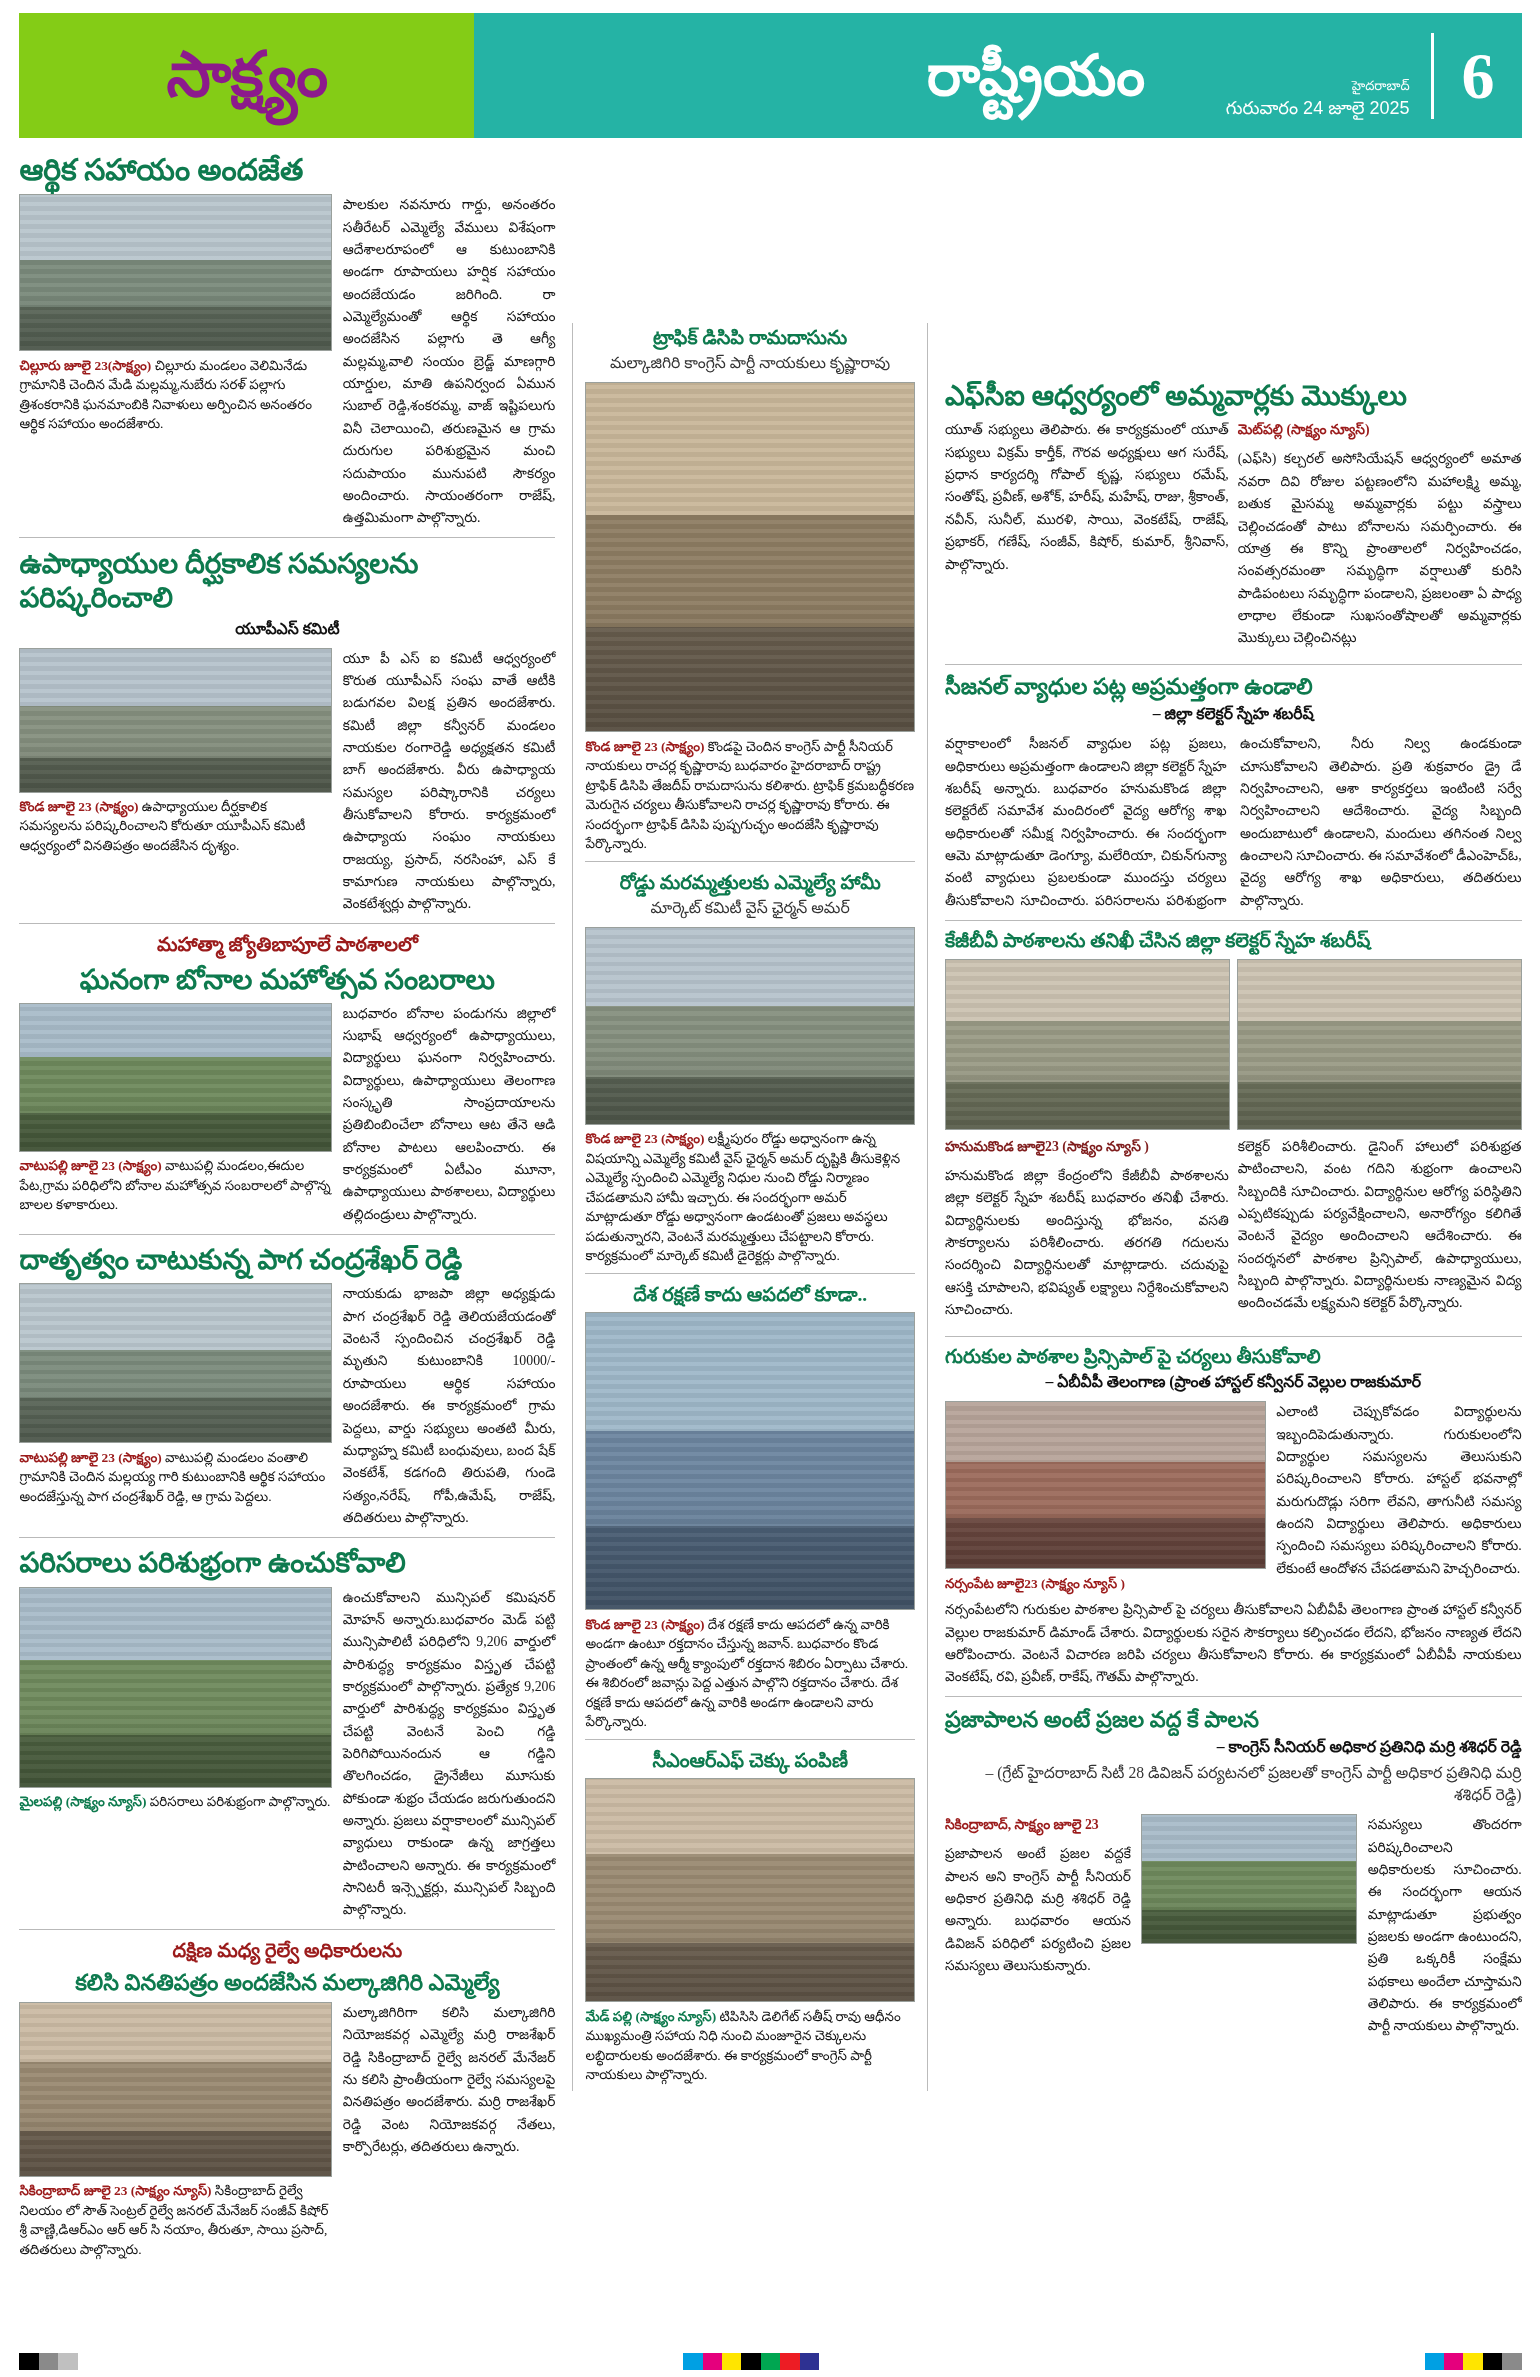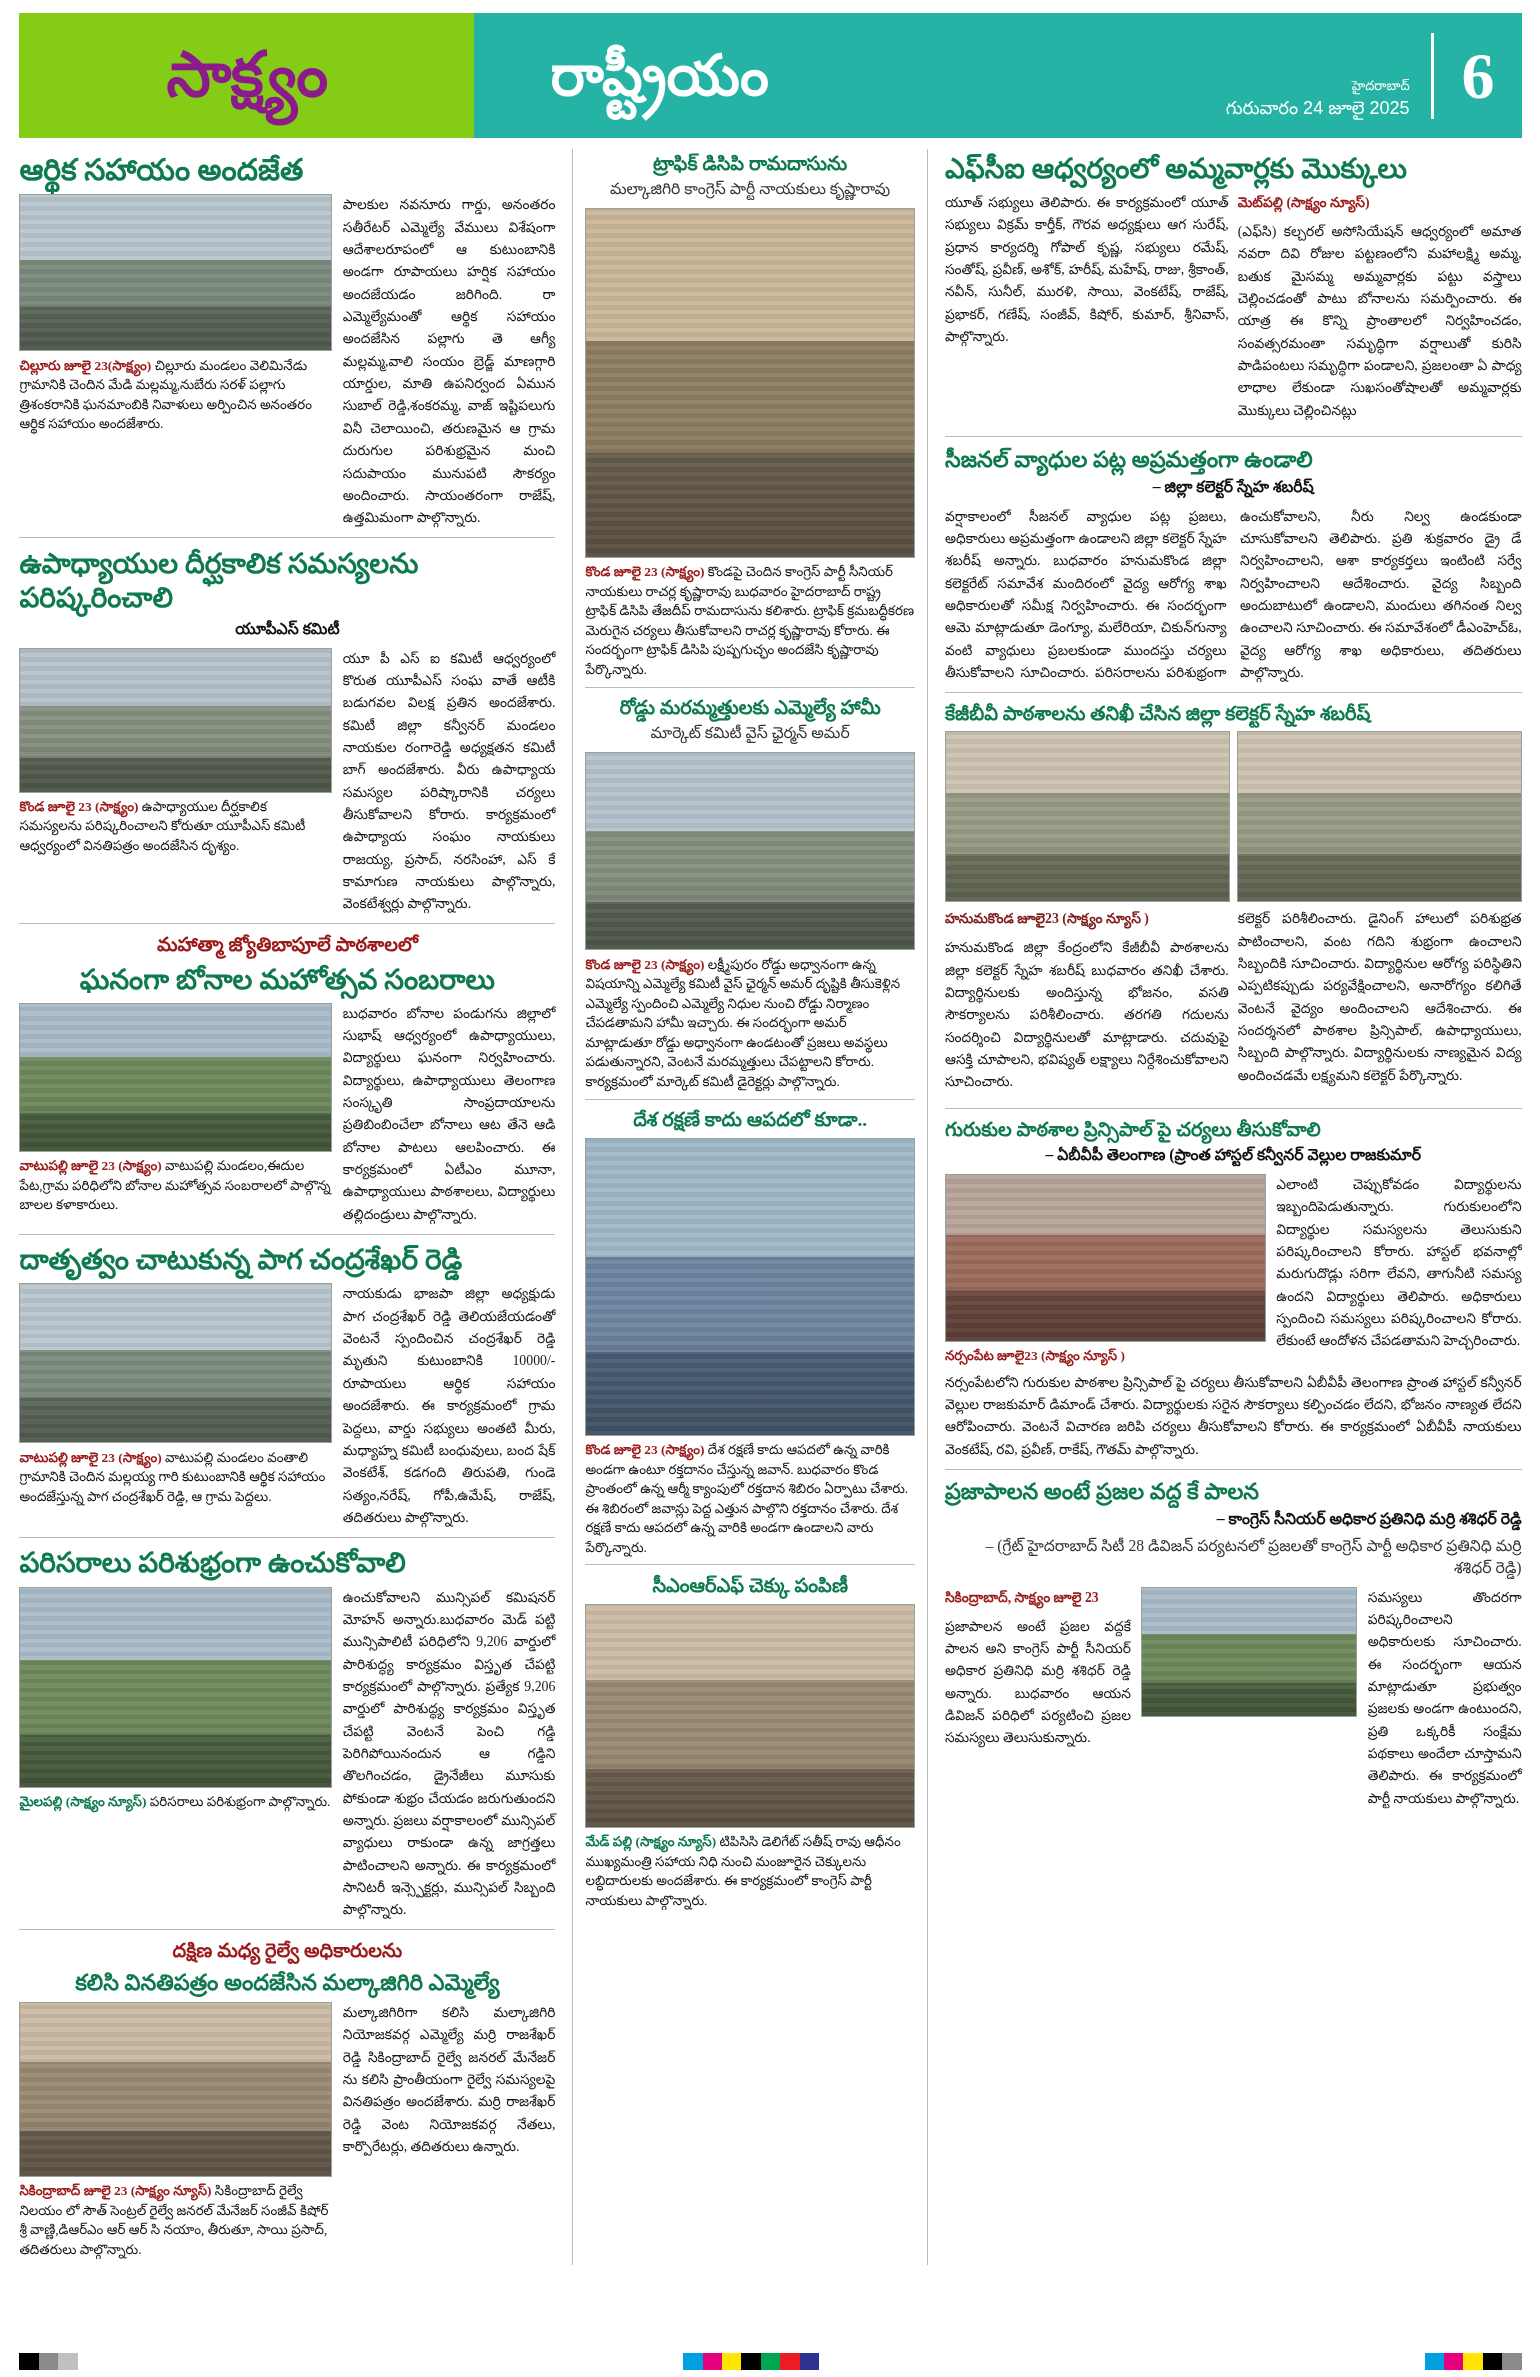--- a/index.html
+++ b/index.html
@@ -38,21 +38,21 @@
     font-size:63px;
     color:#8c1a8c;
     letter-spacing:-0.7px;
     line-height:1;
   }
   .mast-right{
     flex:1;
     background:#25b3a5;
     display:flex;
     align-items:center;
-    justify-content:flex-start;
+    justify-content:center;
     position:relative;
     padding-left:76px;
   }
   .mast-title{
     font-family:"Liberation Serif", serif;
     font-weight:bold;
     font-size:57px;
     color:#ffffff;
     line-height:1;
   }
@@ -84,20 +84,21 @@
     font-weight:bold;
     color:#fff;
     line-height:1;
   }
 
   
   .columns{
     display:flex;
     margin-top:10.4px;
     gap:5px;
+    align-items:center;
   }
   .col{
     box-sizing:border-box;
   }
   .col1{width:552px;padding-right:12px;}
   .col2{width:358px;padding:0 12px;border-left:0.7px solid #bbb;border-right:0.7px solid #bbb;}
   .col3{width:593px;padding-left:12px;}
 
   
   .hl{

